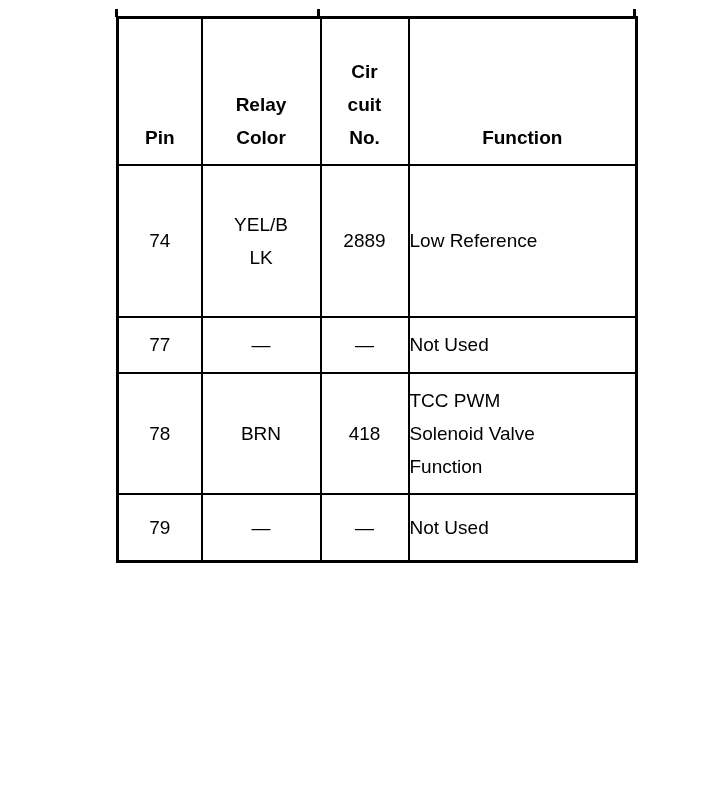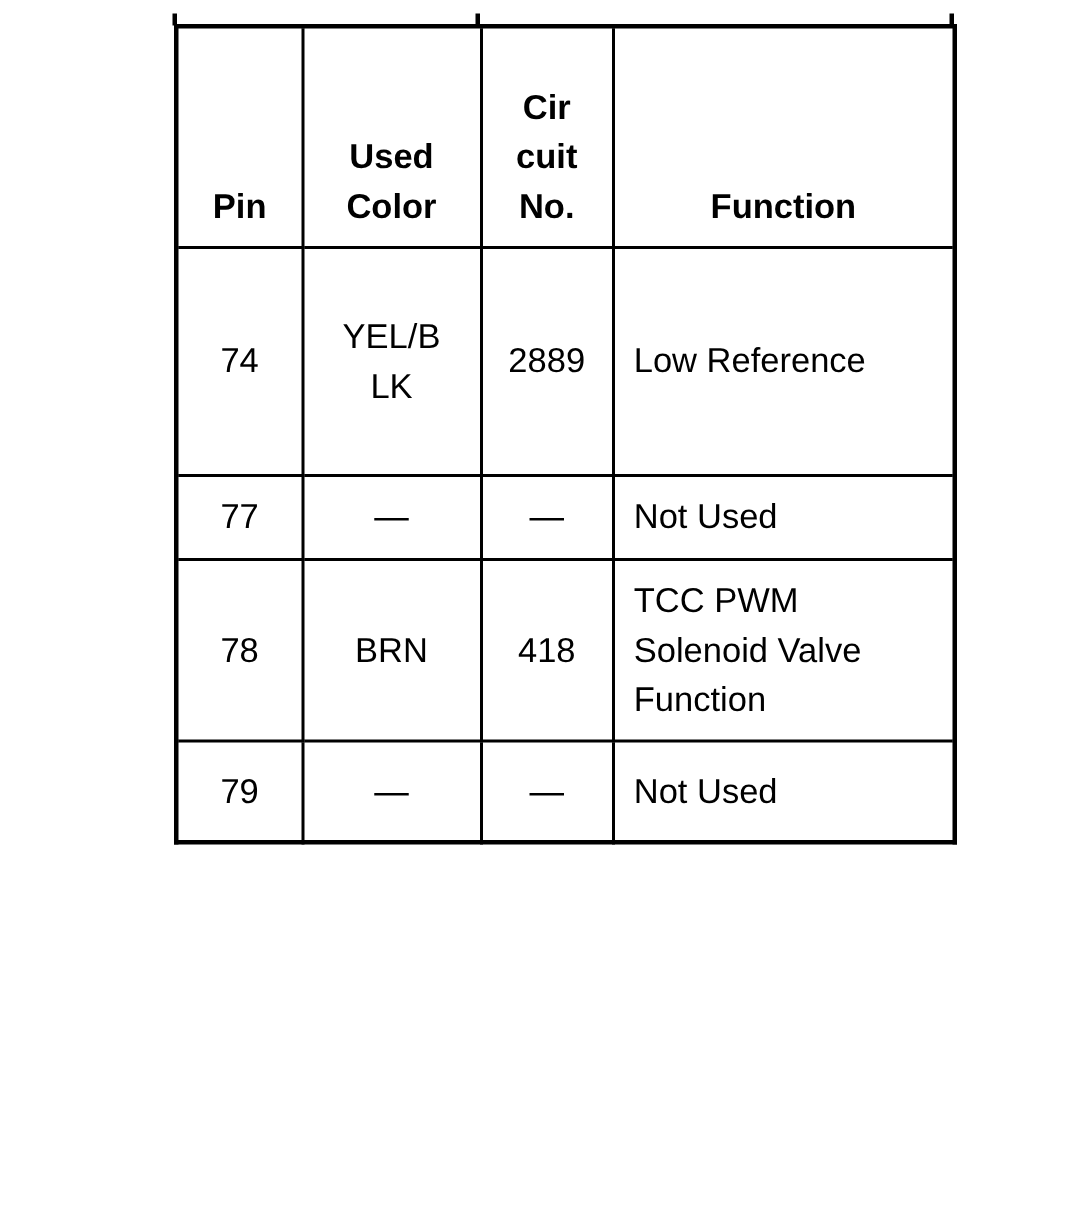--- a/index.html
+++ b/index.html
@@ -20,41 +20,40 @@
     left: 116px;
     top: 16px;
     width: 519px;
     border-collapse: collapse;
     table-layout: fixed;
     border: 3px solid #000000;
   }
   table.pinout th,
   table.pinout td {
     border: 2px solid #000000;
-    font-size: 23px;
+    font-size: 19px;
     line-height: 33px;
     white-space: pre-line;
     overflow: hidden;
   }
   
   table.pinout th {
     font-weight: bold;
     vertical-align: bottom;
     text-align: center;
     padding-bottom: 10px;
   }
   
   table.pinout td {
     font-weight: normal;
     vertical-align: middle;
     text-align: center;
   }
   table.pinout td.fn {
     text-align: left;
-    padding-left: 13px;
     padding-right: 8px;
   }
   
   tr.hrow  { height: 147px; }
   tr.row-0 { height: 152px; }
   tr.row-1 { height: 90px;  }
   tr.row-2 { height: 122px; }
   tr.row-3 { height: 56px;  }
   tr.row-4 { height: 121px; }
   tr.row-5 { height: 68px;  }
@@ -83,21 +82,21 @@
   <table class="pinout">
     <colgroup>
       <col style="width:84px">
       <col style="width:119px">
       <col style="width:88px">
       <col style="width:228px">
     </colgroup>
     <thead>
       <tr class="hrow">
         <th>Pin</th>
-        <th>Used
+        <th>Relay
 Color</th>
         <th>Cir
 cuit
 No.</th>
         <th>Function</th>
       </tr>
     </thead>
     <tbody>
       <tr class="row-0">
         <td>74</td>

